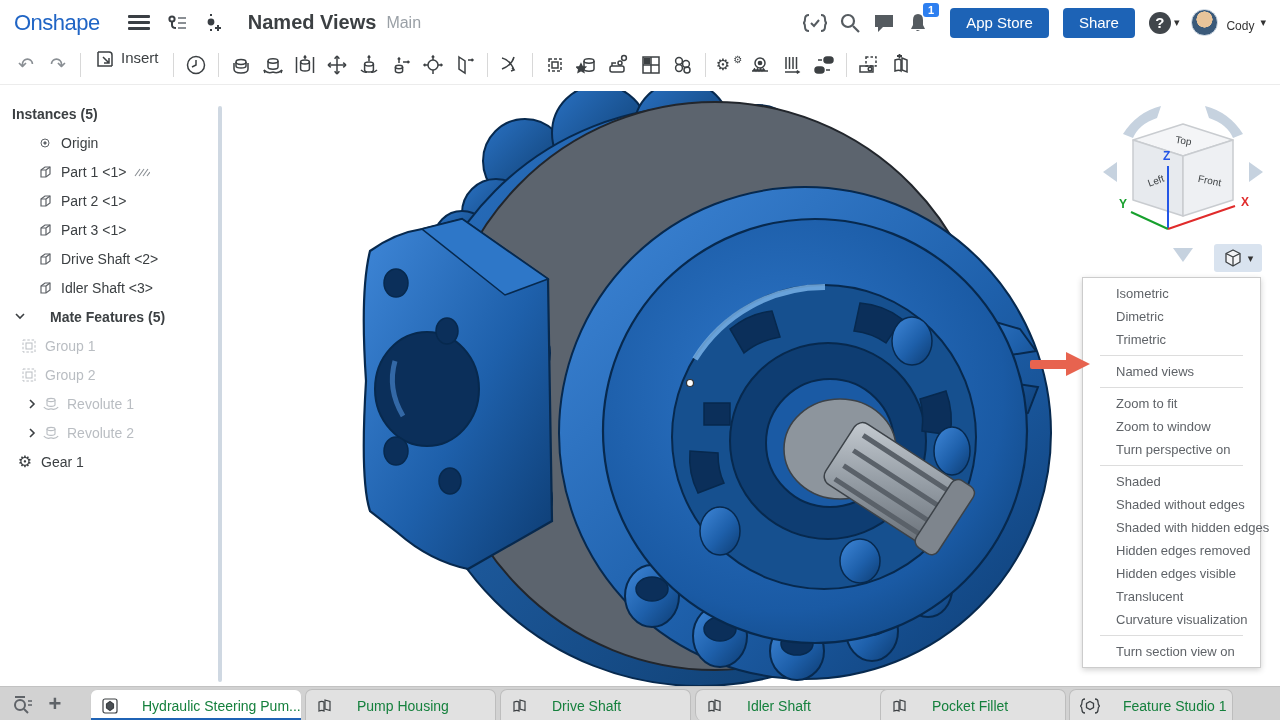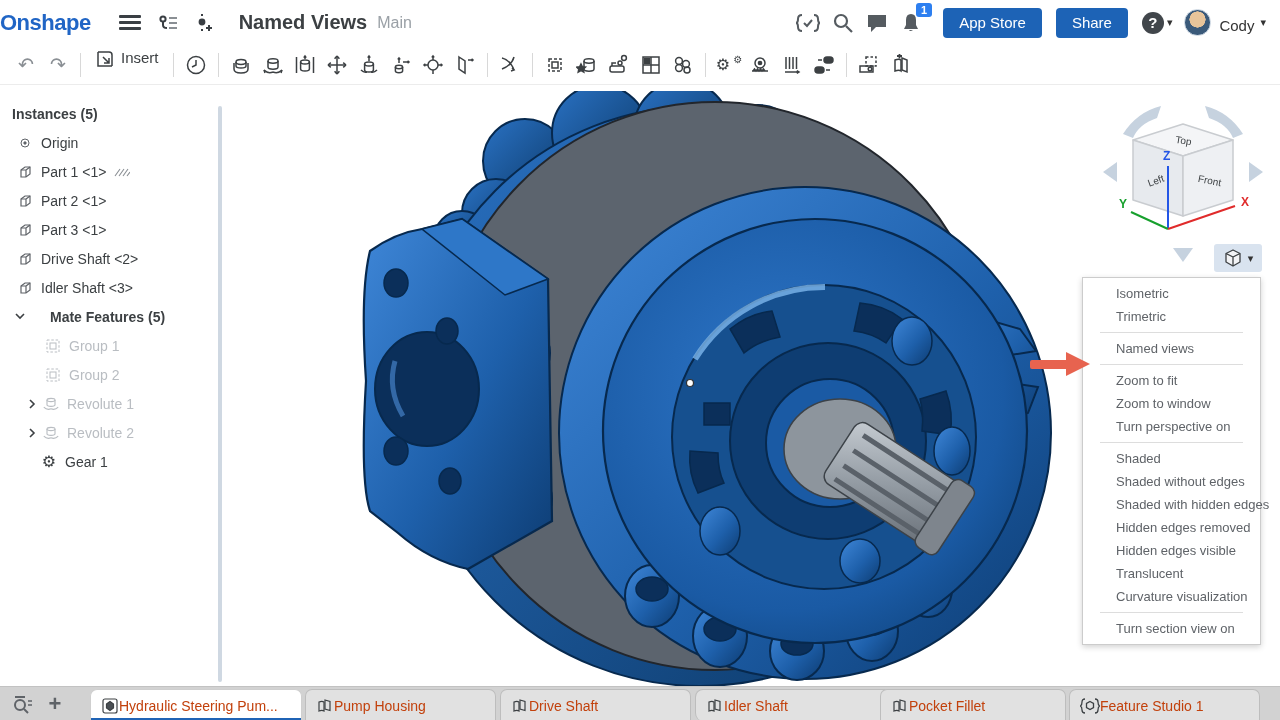--- a/index.html
+++ b/index.html
@@ -2,59 +2,59 @@
 <html><head>
 <meta charset="utf-8">
 <style>
   * { margin:0; padding:0; box-sizing:border-box; }
   html,body { width:1280px; height:720px; overflow:hidden; background:#fff;
     font-family:"Liberation Sans", sans-serif; -webkit-font-smoothing:antialiased; }
 
   
   #header { position:absolute; left:0; top:0; width:1280px; height:45px; background:#fff;
     display:flex; align-items:center; }
-  .logo { font-size:22px; font-weight:700; color:#2065c5; letter-spacing:-.5px; margin-left:0; }
+  .logo { font-size:22px; font-weight:400; color:#2065c5; letter-spacing:-.5px; margin-left:14px; }
   .hamburger { width:22px; height:15px; margin-left:28px; display:flex; flex-direction:column; justify-content:space-between; cursor:pointer; }
   .hamburger span { height:3px; background:#3a3f44; border-radius:1px; }
   .hicon { margin-left:16px; display:flex; align-items:center; }
   .doc-title { font-size:20px; font-weight:700; color:#3c4043; margin-left:26px; white-space:nowrap; }
   .doc-sub { font-size:16px; color:#9aa0a6; margin-left:10px; }
   .spacer { flex:1; }
   .ric { margin-right:10px; display:flex; align-items:center; position:relative; }
   .badge { position:absolute; top:-8px; right:-9px; background:#2d7ff0; color:#fff; font-size:11px;
     padding:1px 5px; border-radius:3px; font-weight:700; }
   .btn-primary { background:#1d63b6; color:#fff; font-size:15px; border:none; border-radius:4px;
     height:30px; padding:0 16px; margin-right:14px; cursor:pointer; font-family:inherit; }
   .help-wrap { display:flex; align-items:center; margin-right:12px; }
   .help-circle { width:22px; height:22px; border-radius:50%; background:#41464b; color:#fff;
     font-size:15px; font-weight:700; display:flex; align-items:center; justify-content:center; }
   .caret { font-size:11px; color:#333; margin-left:3px; }
   .avatar { width:27px; height:27px; border-radius:50%;
     background:radial-gradient(circle at 50% 38%, #e8c49a 0 40%, #3b5a7a 41% 100%); border:1px solid #c9d4e0; }
-  .user-name { font-size:15px; color:#333; margin:6px 3px 0 8px; }
+  .user-name { font-size:12px; color:#333; margin:6px 3px 0 8px; }
   .user-wrap { display:flex; align-items:center; margin-right:14px; cursor:pointer; }
 
   
   #toolbar { position:absolute; left:0; top:45px; width:1280px; height:40px; background:#fff;
     display:flex; align-items:center; padding-left:10px; border-bottom:1px solid #ececec; }
   .tbtn { width:32px; height:32px; display:flex; align-items:center; justify-content:center;
     border-radius:3px; cursor:pointer; color:#3c4043; flex:0 0 auto; }
   .tbtn svg { stroke:#3c4043; fill:none; stroke-width:1.5; }
   .tsep { width:1px; height:24px; background:#d8d8d8; margin:0 6px; flex:0 0 auto; }
   .tglyph { font-size:19px; color:#8a8f94; }
   .insert { display:flex; gap:6px; padding:0 8px; height:32px; cursor:pointer; }
   .insert-label { font-size:15px; color:#3c4043; }
 
   
   #sidebar { position:absolute; left:0; top:94px; width:228px; height:672px; background:#fff; }
   .side-scrollbar { position:absolute; right:6px; top:12px; width:4px; height:576px; background:#cfd8e2; border-radius:2px; }
   .tree-header { font-size:14px; font-weight:700; color:#3c4043; padding:12px 0 6px 12px; }
   .tree-row { height:29px; display:flex; align-items:center; font-size:14px; color:#3c4043; cursor:pointer; }
   .tree-row .ticon { width:18px; display:flex; justify-content:center; margin-right:7px; flex:0 0 auto; }
-  .ind-1 { padding-left:16px;text-align:center; } .ind-0 { padding-left:12px;gap:20px; } .ind-2 { padding-left:44px; }
+  .ind-1 { padding-left:36px;text-align:center; } .ind-0 { padding-left:12px;gap:20px; } .ind-2 { padding-left:20px; }
   .muted { color:#b9bdc2; }
   .muted svg { stroke:#b9bdc2 !important; }
   .chev { width:16px; display:flex; justify-content:center; margin-right:2px; color:#3c4043; }
   .fixed-hatch { margin-left:8px; }
   .gear-glyph { font-size:16px; color:#3c4043; line-height:1; }
   .gear-glyph-sm { font-size:10px; color:#3c4043; position:relative; top:-5px; left:3px; line-height:0; }
 
   #canvas { position:absolute; left:228px; top:86px; width:1052px; height:600px; background:#fff; overflow:hidden; }
 
   
@@ -78,21 +78,21 @@
   #red-arrow { position:absolute; left:802px; top:266px; width:62px; height:24px; }
   #red-arrow .shaft { position:absolute; left:0; top:8px; width:38px; height:9px; background:#e7634f; border-radius:2px; }
   #red-arrow .head { position:absolute; left:36px; top:0; width:0; height:0;
     border-left:24px solid #e7634f; border-top:12px solid transparent; border-bottom:12px solid transparent; }
 
   
   #bottombar { position:absolute; left:0; top:686px; width:1280px; height:34px; background:#d2d2d2; border-top:1px solid #c2c2c2; }
   .bb-icon { position:absolute; top:0; height:34px; display:flex; align-items:center; justify-content:center; cursor:pointer; color:#555; }
   .bb-plus { font-size:22px; font-weight:700; color:#5f6368; }
   .tab { position:absolute; top:2px; height:32px; background:#e1e1e1; border:1px solid #bdbdbd; border-bottom:none;
-    border-radius:7px 7px 0 0; display:flex; align-items:center; gap:0; padding:0 10px; font-size:14px; color:#c2410c;
+    border-radius:7px 7px 0 0; display:flex; align-items:center; gap:23px; padding:0 10px; font-size:14px; color:#15803d;
     cursor:pointer; white-space:nowrap; overflow:hidden; }
   .tab.active { background:#fff; border-color:#cfcfcf; box-shadow:inset 0 -3px 0 #1f63b5; }
   .tab svg { flex:0 0 auto; }
 </style>
 </head>
 <body>
 
 <div id="header">
   <div class="logo">Onshape</div>
   <div class="hamburger">
@@ -616,20 +616,21 @@
       <g stroke="#3c4043" stroke-width="1.3" stroke-linejoin="round">
         <path d="M10 2 L17 5.5 L17 14 L10 18 L3 14 L3 5.5 Z" fill="#f2f3f5"></path>
         <path d="M3 5.5 L10 9 L17 5.5 M10 9 L10 18" fill="none"></path>
       </g>
       </svg>
     <span class="caret">▾</span>
   </div>
 
   <div id="view-menu">
     <div class="menu-item">Isometric</div>
+    <div class="menu-item">Dimetric</div>
     <div class="menu-item">Trimetric</div>
     <div class="menu-sep"></div>
     <div class="menu-item">Named views</div>
     <div class="menu-sep"></div>
     <div class="menu-item">Zoom to fit</div>
     <div class="menu-item">Zoom to window</div>
     <div class="menu-item">Turn perspective on</div>
     <div class="menu-sep"></div>
     <div class="menu-item">Shaded</div>
     <div class="menu-item">Shaded without edges</div>
@@ -701,21 +702,21 @@
   </div>
   <div class="tab" style="left:880px; width:186px;">
     <svg width="18" height="18" viewBox="0 0 18 18">
       <g stroke="#3c4043" stroke-width="1.2" fill="none">
           <path d="M9 3 l5 1.5 v9 l-5 -1.5 z"></path>
           <path d="M3 5 q3 -1.2 5 0 v9 q-2 -1.2 -5 0 z"></path>
         </g>
       </svg>
     <span>Pocket Fillet</span>
   </div>
-  <div class="tab" style="left:1069px; width:191px;">
+  <div class="tab" style="left:1069px; width:164px;">
     <svg width="20" height="18" viewBox="0 0 20 18">
       <g stroke="#3c4043" stroke-width="1.3" fill="none">
         <path d="M5 2 q-3 0 -3 3 q0 3 -1.5 4 q1.5 1 1.5 4 q0 3 3 3"></path>
         <path d="M15 2 q3 0 3 3 q0 3 1.5 4 q-1.5 1 -1.5 4 q0 3 -3 3"></path>
         <path d="M10 4.5 l3.5 2 v4 l-3.5 2 l-3.5 -2 v-4 z"></path>
         </g>
       </svg>
     <span>Feature Studio 1</span>
   </div>
 </div>

